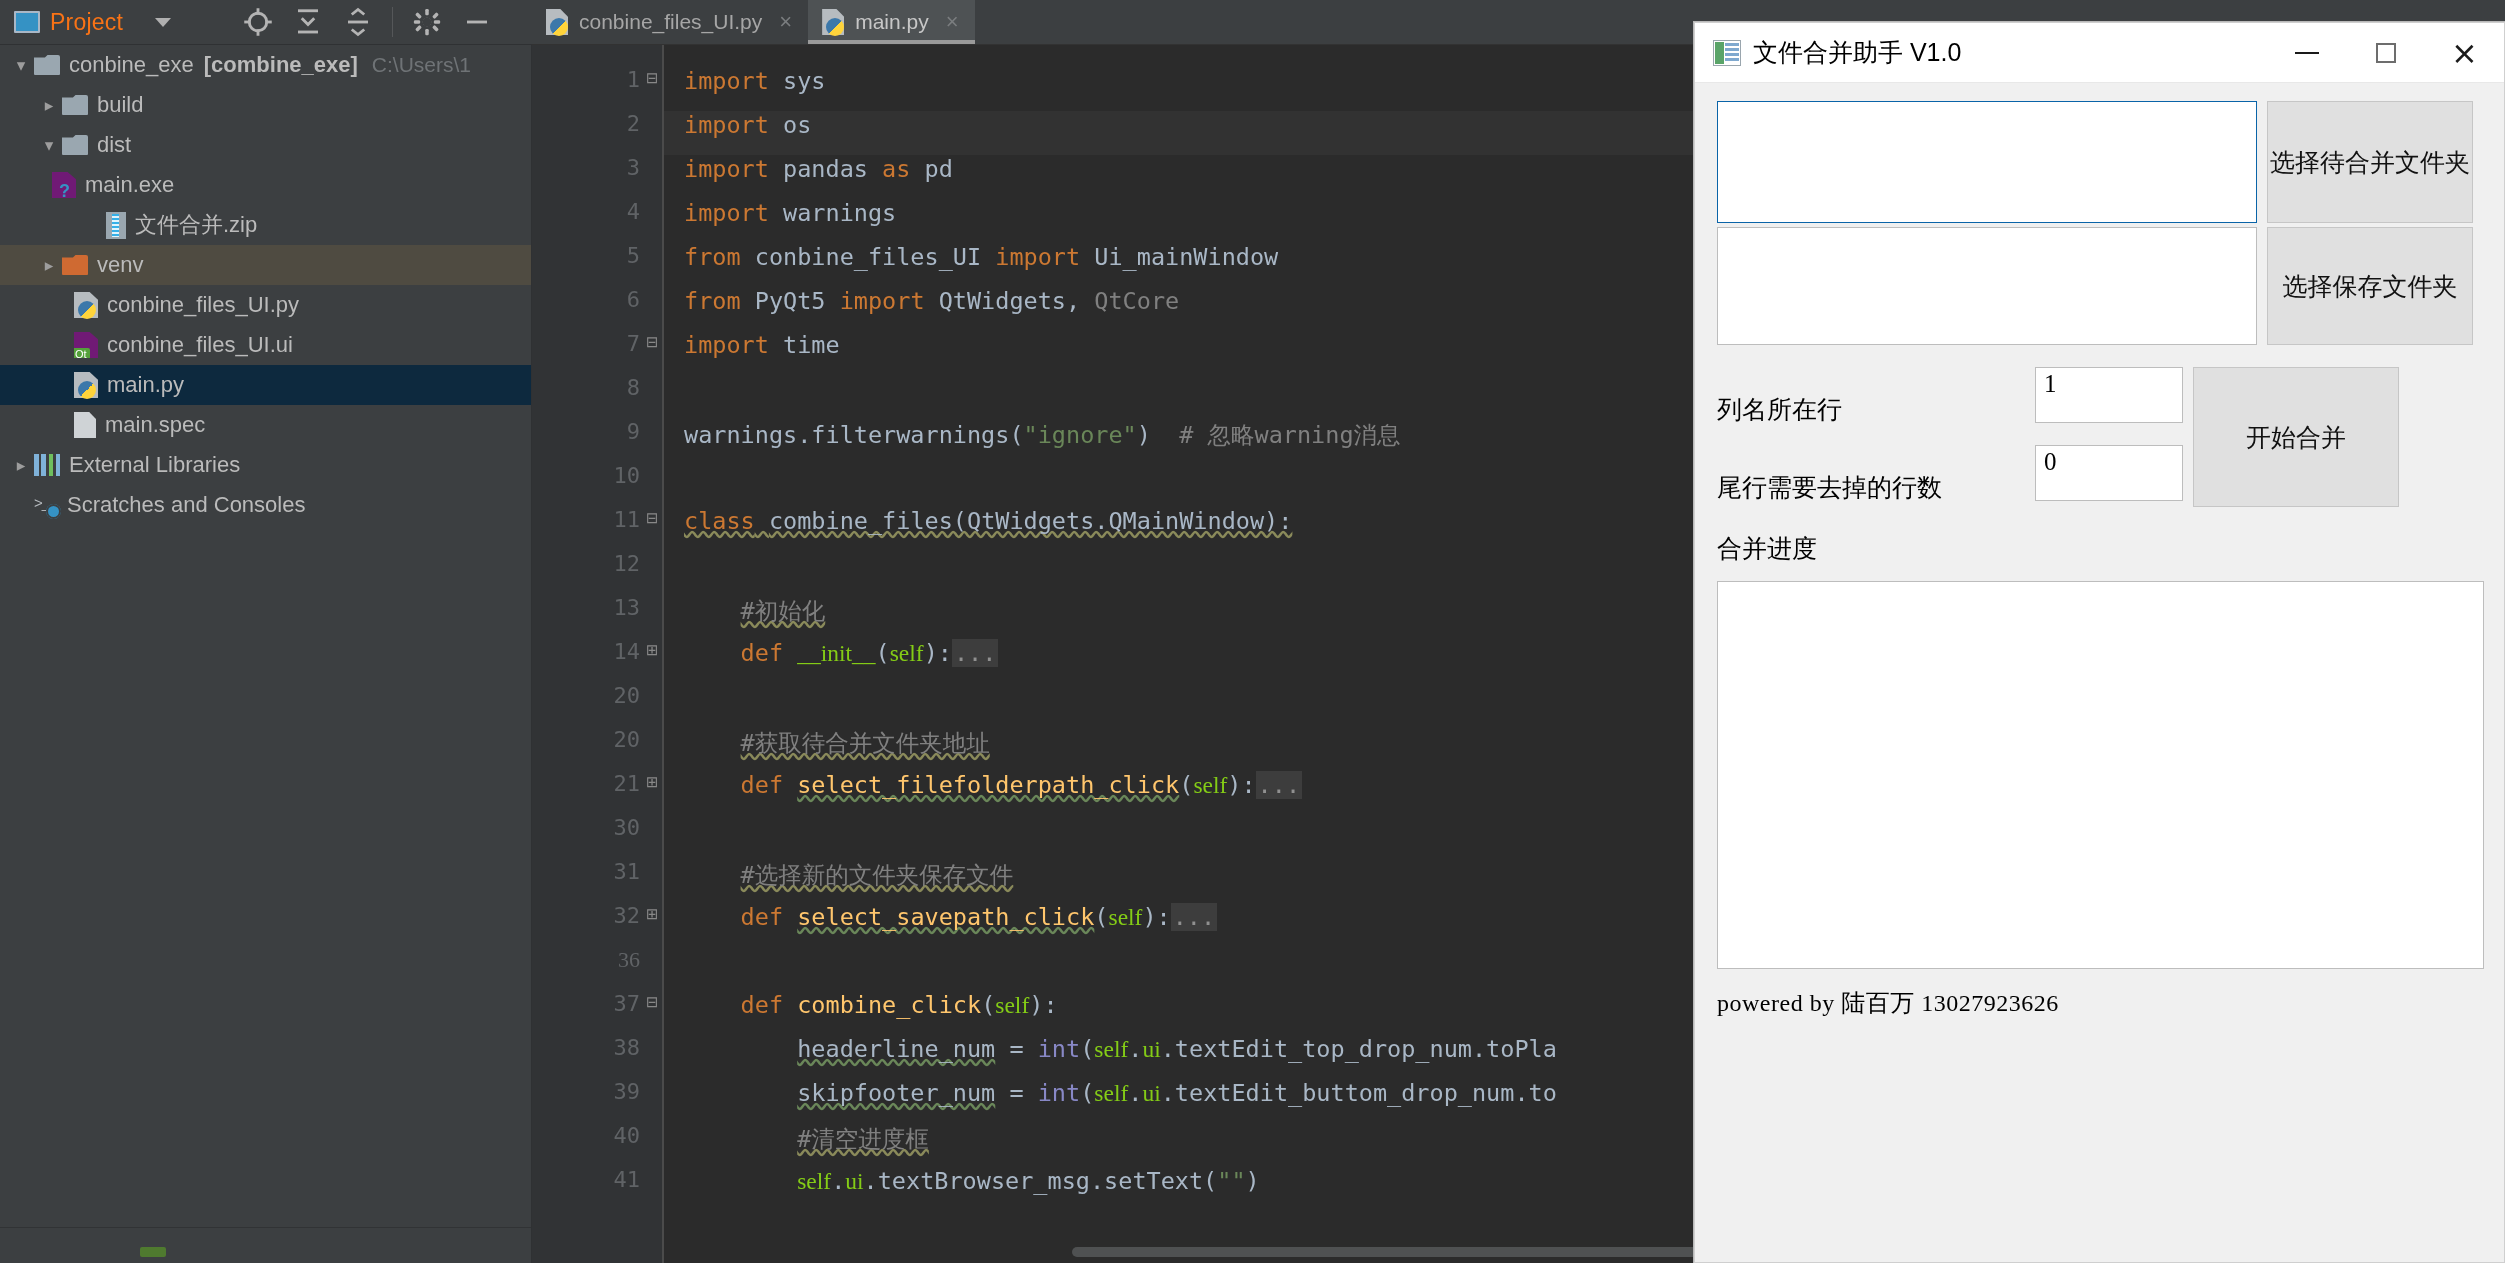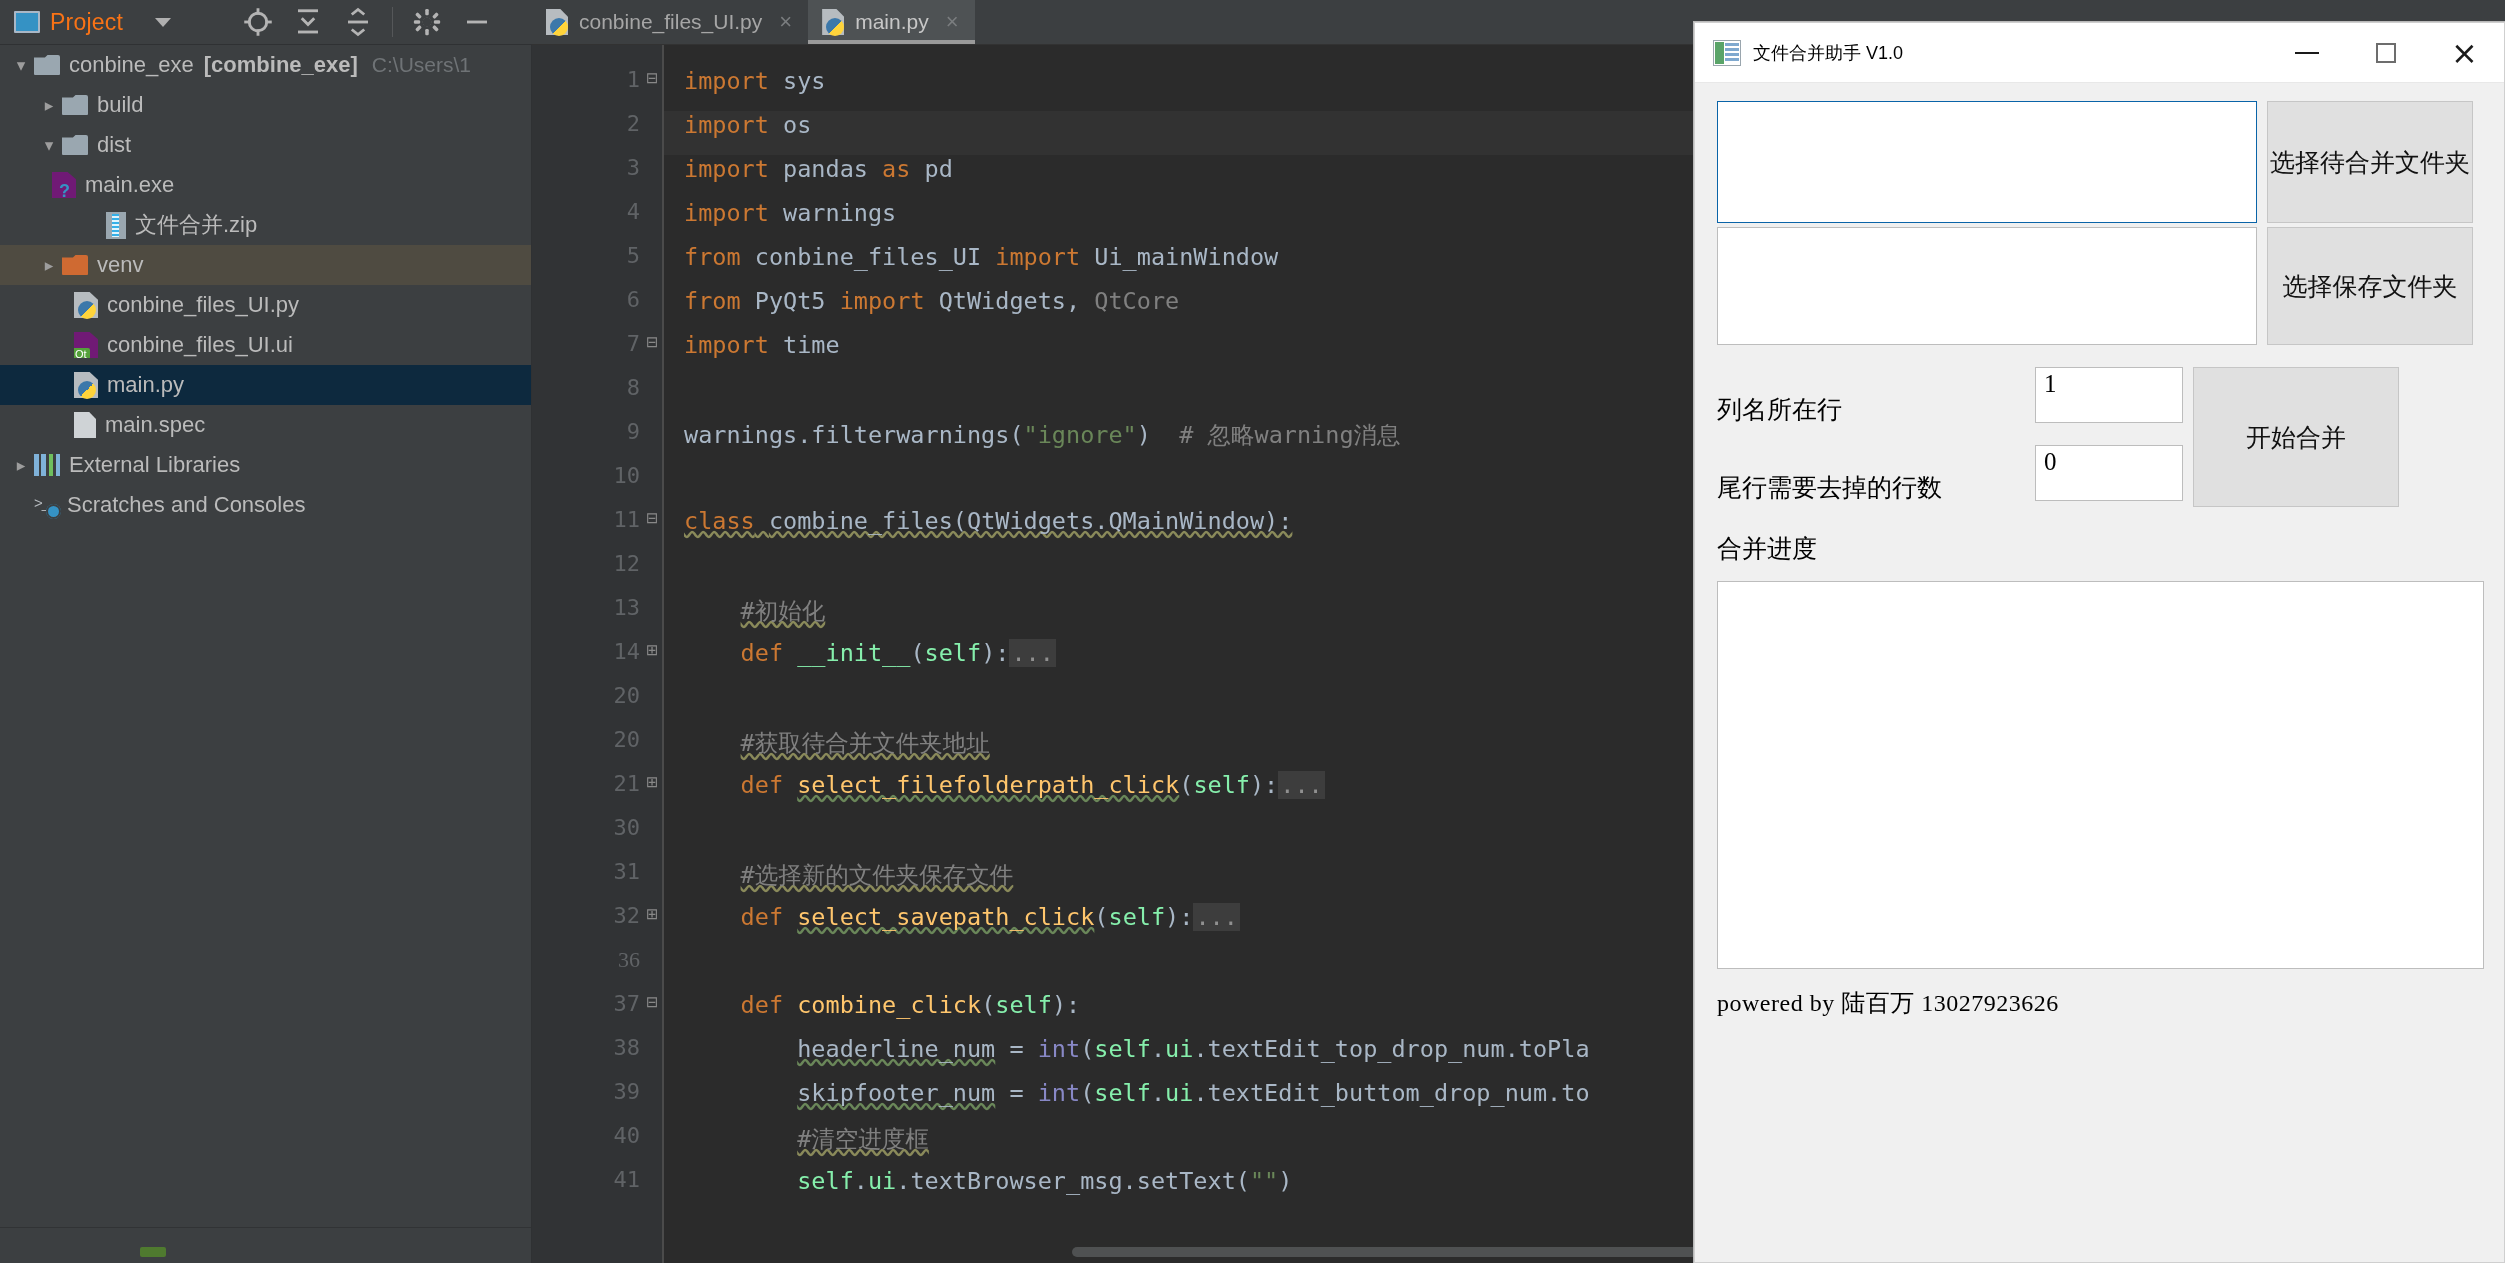--- a/index.html
+++ b/index.html
@@ -87,42 +87,42 @@
   .gutter-line { position:absolute; left:0; width:130px; text-align:right; padding-right:22px; color:#606366; font-size:22px;
     font-family:"DejaVu Sans Mono", monospace; }
   .foldcol { position:absolute; left:108px; width:24px; color:#888; font-size:15px; text-align:center; }
   .vline { position:absolute; left:130px; top:0; bottom:0; width:2px; background:#4b4b4b; }
   .codeline { position:absolute; left:152px; white-space:pre; font-family:"DejaVu Sans Mono", monospace; font-size:23.5px; color:#a9b7c6; }
   .hl-row { position:absolute; left:130px; right:0; height:44px; background:#323232; }
   .k  { color:#cc7832; }   
   .s  { color:#6a8759; }   
   .c  { color:#808080; }   
   .f  { color:#ffc66d; }   
-  .p  { color:#86efac; }   
+  .p  { color:#84cc16;font-family:Liberation Serif, serif; }   
   .b  { color:#8888c6; }   
   .dots { background:#3d3d3d; color:#909090; padding:0 2px; }
   .squig { text-decoration: underline wavy #6a8759; text-decoration-skip-ink:none; }
   .squigc { text-decoration: underline wavy #8a8a5a; text-decoration-skip-ink:none; }
   .ed-hscroll { position:absolute; left:540px; bottom:6px; width:1260px; height:10px; background:#4f5152; border-radius:5px; }
 
   
   .dlg {
     position:absolute; left:1694px; top:22px; width:811px; height:1241px;
     background:#f0f0f0; border:1px solid #cfcfcf;
     box-shadow:0 0 0 1px #b9b9b9;
     display:flex; flex-direction:column;
     font-family:"Liberation Sans", sans-serif;
   }
   .dlg-title { height:60px; background:#ffffff; display:flex; align-items:center; border-bottom:1px solid #e8e8e8; }
   .dlg-appicon { width:28px;height:26px; margin-left:18px; margin-right:12px; position:relative;
      background:#ffffff; border:1px solid #9aa6ae; }
   .dlg-appicon::before{content:"";position:absolute;left:1px;top:1px;width:9px;height:22px;background:#5aa469;}
   .dlg-appicon::after{content:"";position:absolute;left:11px;top:2px;width:14px;height:3px;color:#6f9fc7;
      background:#7fa9cf; box-shadow:0 5px 0 #7fa9cf,0 10px 0 #7fa9cf,0 15px 0 #7fa9cf;}
-  .dlg-name { font-size:18px; color:#000; }
+  .dlg-name { font-size:25px; color:#000; }
   .wbtns { margin-left:auto; display:flex; }
   .wbtn { width:79px; height:59px; display:flex; align-items:center; justify-content:center; color:#1a1a1a; }
   .wbtn .min { width:24px;height:2px;background:#1a1a1a; }
   .wbtn .max { width:20px;height:20px;border:2px solid #6d6d6d; }
   .wbtn .cls { font-size:32px; line-height:1; color:#1a1a1a; font-family:"DejaVu Sans", sans-serif; }
 
   .dlg-body { flex:1; padding:18px 22px 0 22px; position:relative; }
   .r1 { display:flex; gap:10px; }
   .te-big { width:540px; height:122px; background:#fff; border:1px solid #0a64a8; }
   .te-big2 { width:540px; height:118px; background:#fff; border:1px solid #bdbdbd; }

